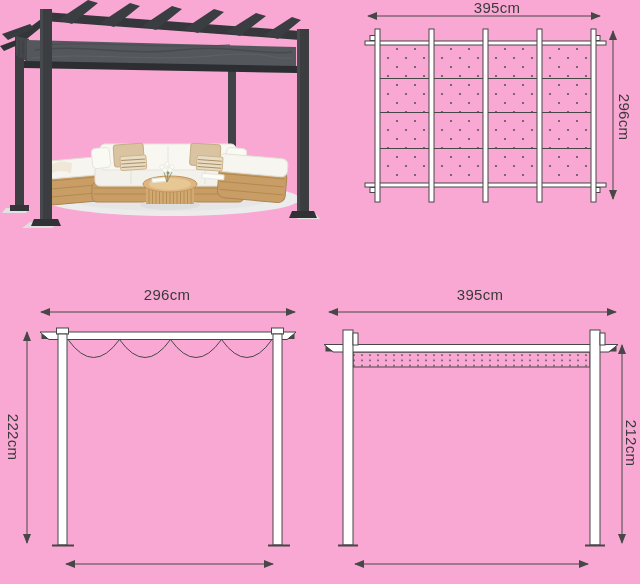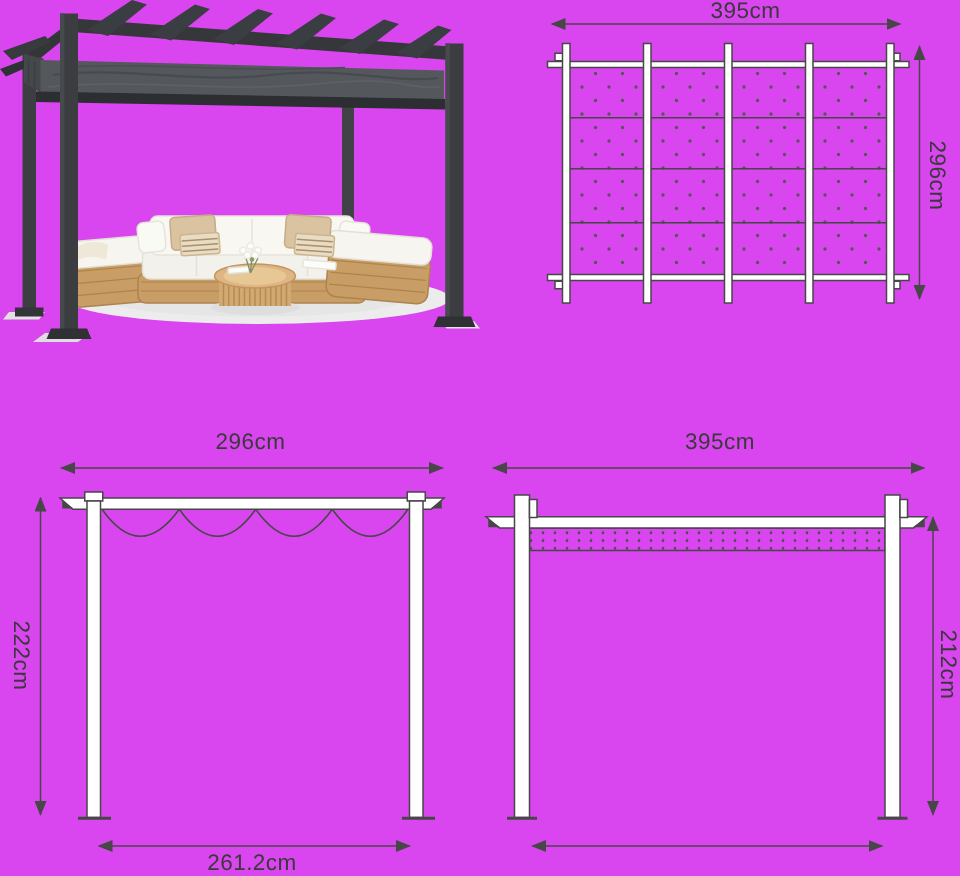--- a/index.html
+++ b/index.html
@@ -1,17 +1,17 @@
 <!DOCTYPE html>
 <html><head>
 <meta charset="utf-8">
 <style>
   html,body{margin:0;padding:0;background:#fff;}
   .sheet{
-    position:relative;width:640px;height:584px;background:#d946ef;overflow:hidden;
+    position:relative;width:640px;height:584px;background:#f9a8d4;overflow:hidden;
     font-family:"Liberation Sans",sans-serif;
   }
   .q{position:absolute;}
   .q-photo{left:0;top:0;width:335px;height:265px;}
   .q-top{left:330px;top:0;width:310px;height:250px;}
   .q-front{left:0;top:285px;width:320px;height:299px;}
   .q-side{left:320px;top:285px;width:320px;height:299px;}
   .dim-label{
     position:absolute;font-size:15px;font-weight:500;letter-spacing:.3px;color:#3a3a3a;
     text-align:center;white-space:nowrap;line-height:16px;height:16px;
@@ -197,21 +197,20 @@
         <rect x="273" y="49" width="9" height="211"></rect>
       </g>
       <path d="M52,260.5 H74 M268,260.5 H290" stroke="#474747" stroke-width="2"></path>
 
       <line x1="27" y1="47" x2="27" y2="258" stroke="#474747" marker-start="url(#ahF)" marker-end="url(#ahF)"></line>
 
       <line x1="66" y1="279" x2="273" y2="279" stroke="#474747" marker-start="url(#ahF)" marker-end="url(#ahF)"></line>
     </svg>
     <div class="dim-label" style="left:107px;top:2px;width:120px;">296cm</div>
     <div class="dim-label rot90" style="left:-17px;top:144px;width:60px;">222cm</div>
-    <div class="dim-label" style="left:98px;top:283px;width:140px;">261.2cm</div>
   </div>
 
   <div class="q q-side">
     <svg width="320" height="299" viewBox="0 0 320 299">
       <defs>
         <marker id="ahS" markerWidth="10" markerHeight="8" refX="9" refY="4" orient="auto-start-reverse" markerUnits="userSpaceOnUse">
           <path d="M0,0 L10,4 L0,8 z" fill="#474747"></path>
         </marker>
         <pattern id="dotsB" width="8" height="5.2" patternUnits="userSpaceOnUse">
           <circle cx="2" cy="2.6" r=".9" fill="#4a4a4a"></circle>

